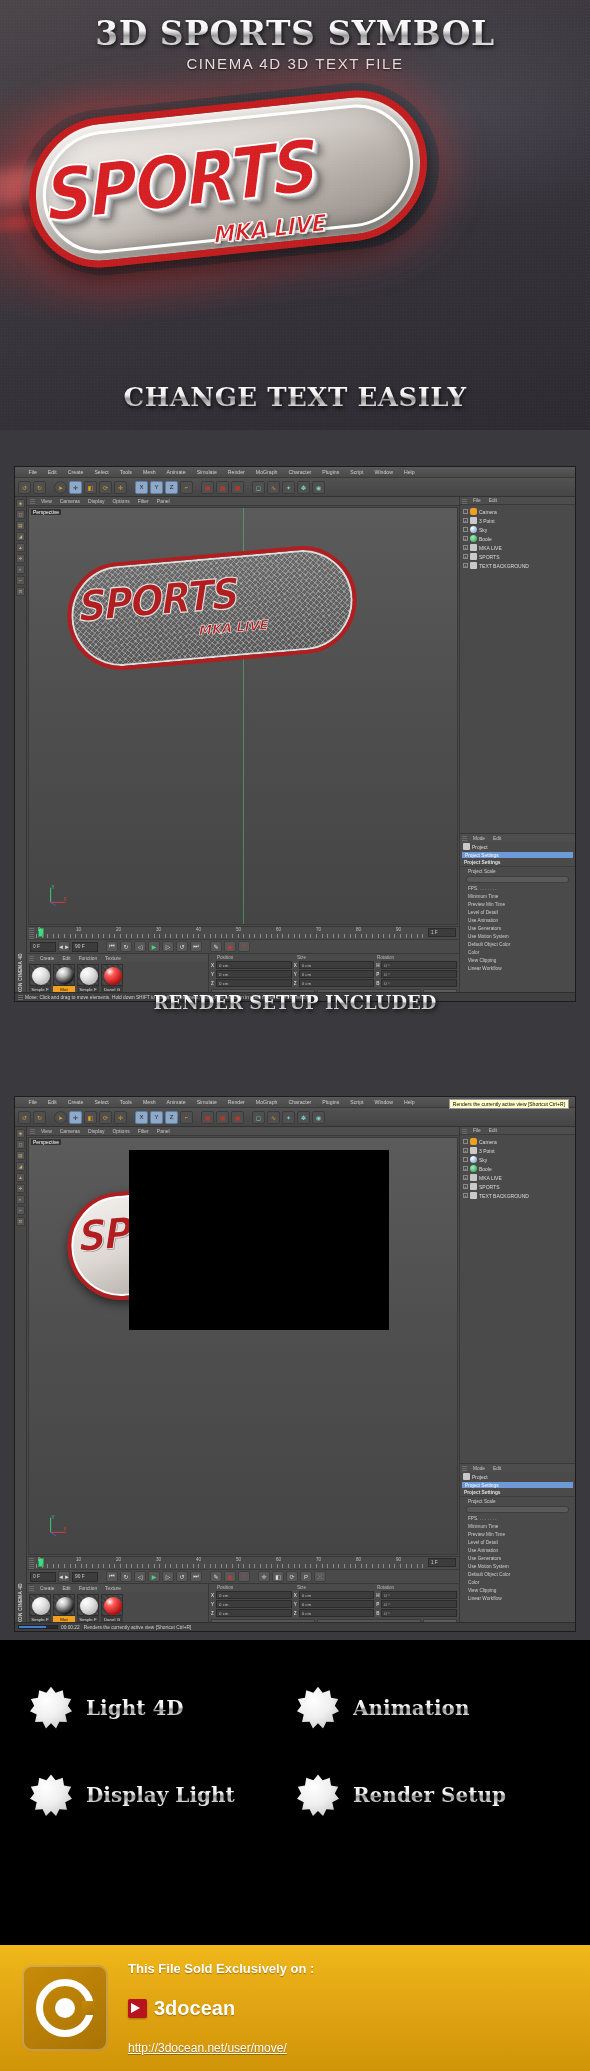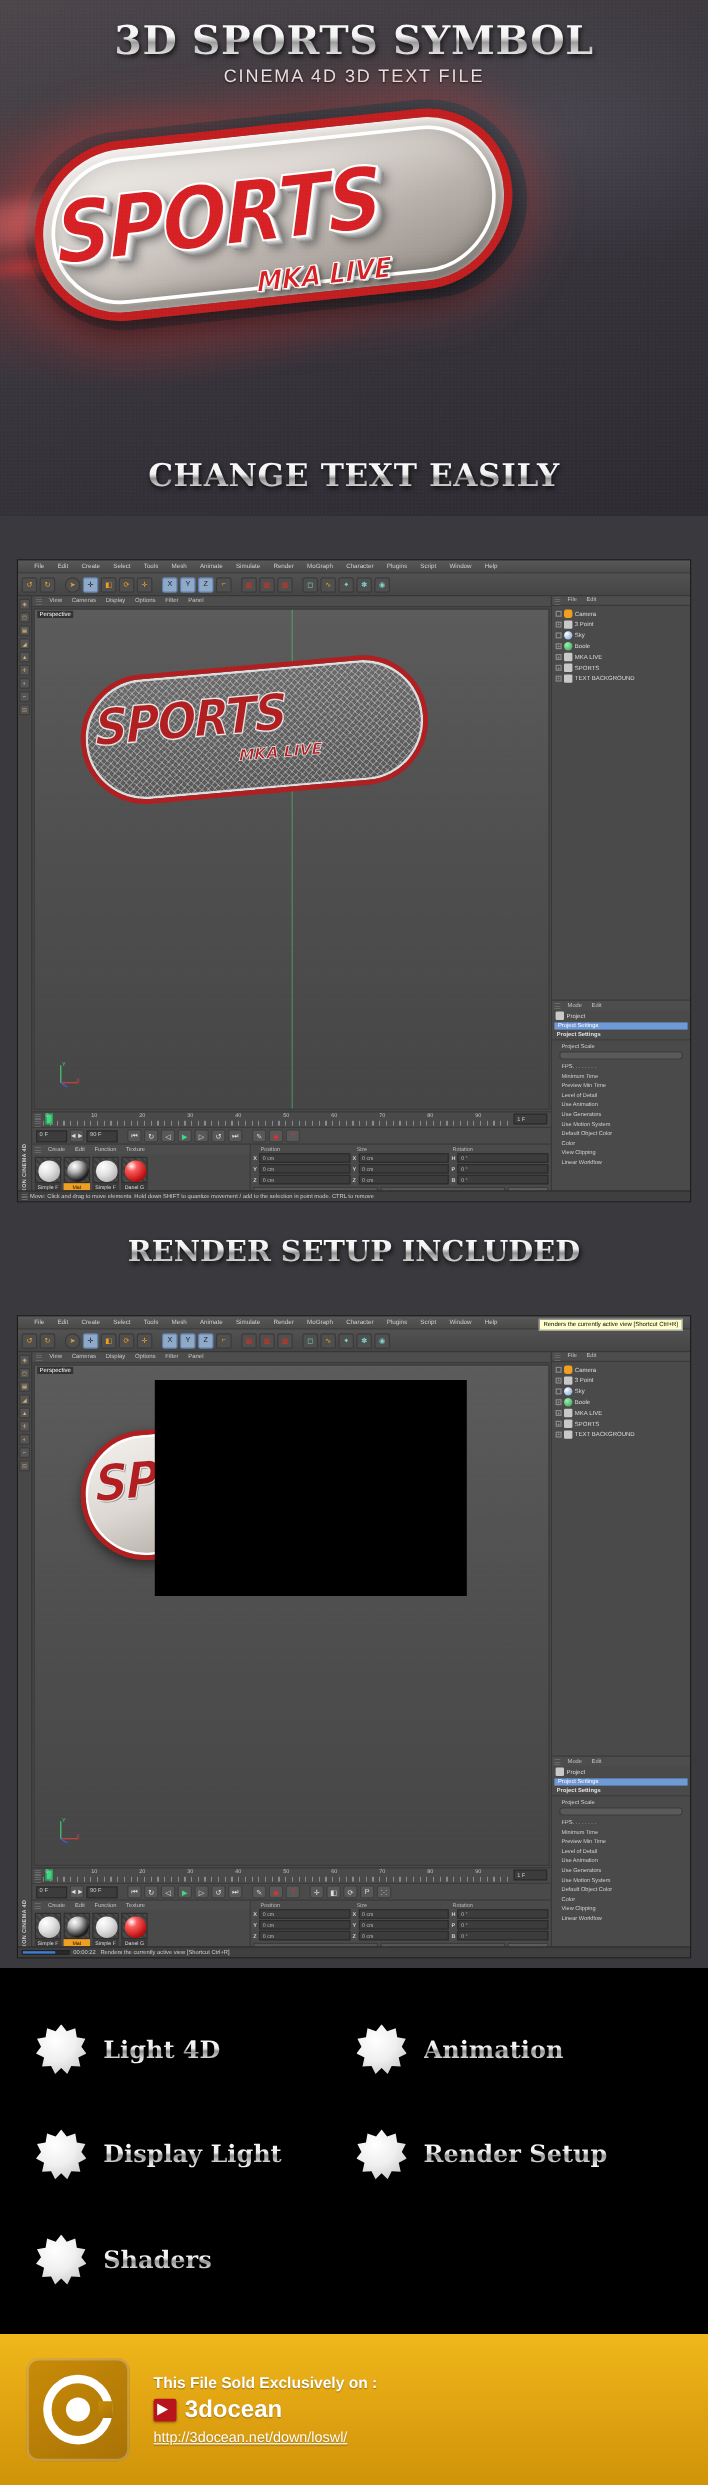--- a/index.html
+++ b/index.html
@@ -318,22 +318,22 @@
   .attr-tab{ background:#6f9ad8; color:#fff; font-size:4.8px; margin:1px 2px;
     padding:0.5px 3px; }
   .attr-sec{ font-size:4.8px; color:#e2e2e2; font-weight:bold; padding:1px 4px;
     border-bottom:1px solid #3d3d3d; }
   .attr-row{ font-size:4.7px; color:#cfcfcf; padding:1.5px 4px 1.5px 8px;
     white-space:nowrap; overflow:hidden; }
   .attr-input{ height:7px; background:#5a5a5a; border:1px solid #3d3d3d;
     border-radius:3px; margin:1px 6px; }
 
   .title-render{
-    position:absolute; top:1028px; left:0; width:100%;
-    text-align:center; font-size:24px; font-weight:bold;
+    position:absolute; top:992px; left:0; width:100%;
+    text-align:center; font-size:18px; font-weight:bold;
     font-family:"DejaVu Serif", serif;
     background: linear-gradient(180deg,#ffffff 0%,#f0f0f0 44%,#8f8f8f 56%,#d8d8d8 80%,#ffffff 100%);
     -webkit-background-clip:text; background-clip:text;
     color:transparent; -webkit-text-fill-color:transparent;
     filter: drop-shadow(1px 2px 2px rgba(0,0,0,0.8));
   }
 
   
   .features{
     position:absolute; left:0; top:1640px; width:590px; height:305px;
@@ -374,21 +374,21 @@
     border:7px solid #fff; position:relative;
     display:flex; align-items:center; justify-content:center;
   }
   .logo-ring::before{
     content:""; width:20px; height:20px; border-radius:50%; background:#fff;
   }
   .logo-ring::after{
     content:""; position:absolute; right:-7px; top:50%; width:12px; height:14px;
     transform:translateY(-50%); background:linear-gradient(145deg,#c98c08,#a87206);
   }
-  .footer-txt{ display:flex; flex-direction:column; gap:4px; }
+  .footer-txt{ display:flex; flex-direction:column; gap:21px; }
   .f-line1{ font-size:13px; font-weight:bold; color:#ffffff;
     text-shadow:0 1px 1px rgba(0,0,0,0.35); }
   .f-brandrow{ display:flex; align-items:center; gap:7px; }
   .f-mark{ width:19px; height:19px; background:#b8141d; border-radius:2px;
     position:relative; box-shadow:0 1px 2px rgba(0,0,0,0.3); }
   .f-mark::after{ content:""; position:absolute; left:3px; top:4px;
     width:0; height:0; border-left:9px solid #fff;
     border-top:5px solid transparent; border-bottom:5px solid transparent; }
   .f-brand{ font-size:20px; font-weight:bold; color:#ffffff;
     text-shadow:0 1px 1px rgba(0,0,0,0.3); }
@@ -1031,31 +1031,27 @@
     <div class="feat-label">Animation</div>
   </div>
   <div class="feat">
     <div class="starburst"></div>
     <div class="feat-label">Display Light</div>
   </div>
   <div class="feat">
     <div class="starburst"></div>
     <div class="feat-label">Render Setup</div>
   </div>
-  <div class="feat">
-    <div class="starburst"></div>
-    <div class="feat-label">Shaders</div>
-  </div>
 </div>
 
 <div class="footer">
   <div class="logo-badge">
     <div class="logo-ring"></div>
   </div>
   <div class="footer-txt">
     <div class="f-line1">This File Sold Exclusively on :</div>
     <div class="f-brandrow">
       <div class="f-mark"></div>
       <div class="f-brand">3docean</div>
     </div>
-    <div class="f-url">http://3docean.net/down/loswl/</div>
+    <div class="f-url">http://3docean.net/user/move/</div>
   </div>
 </div>
 
 </body></html>

